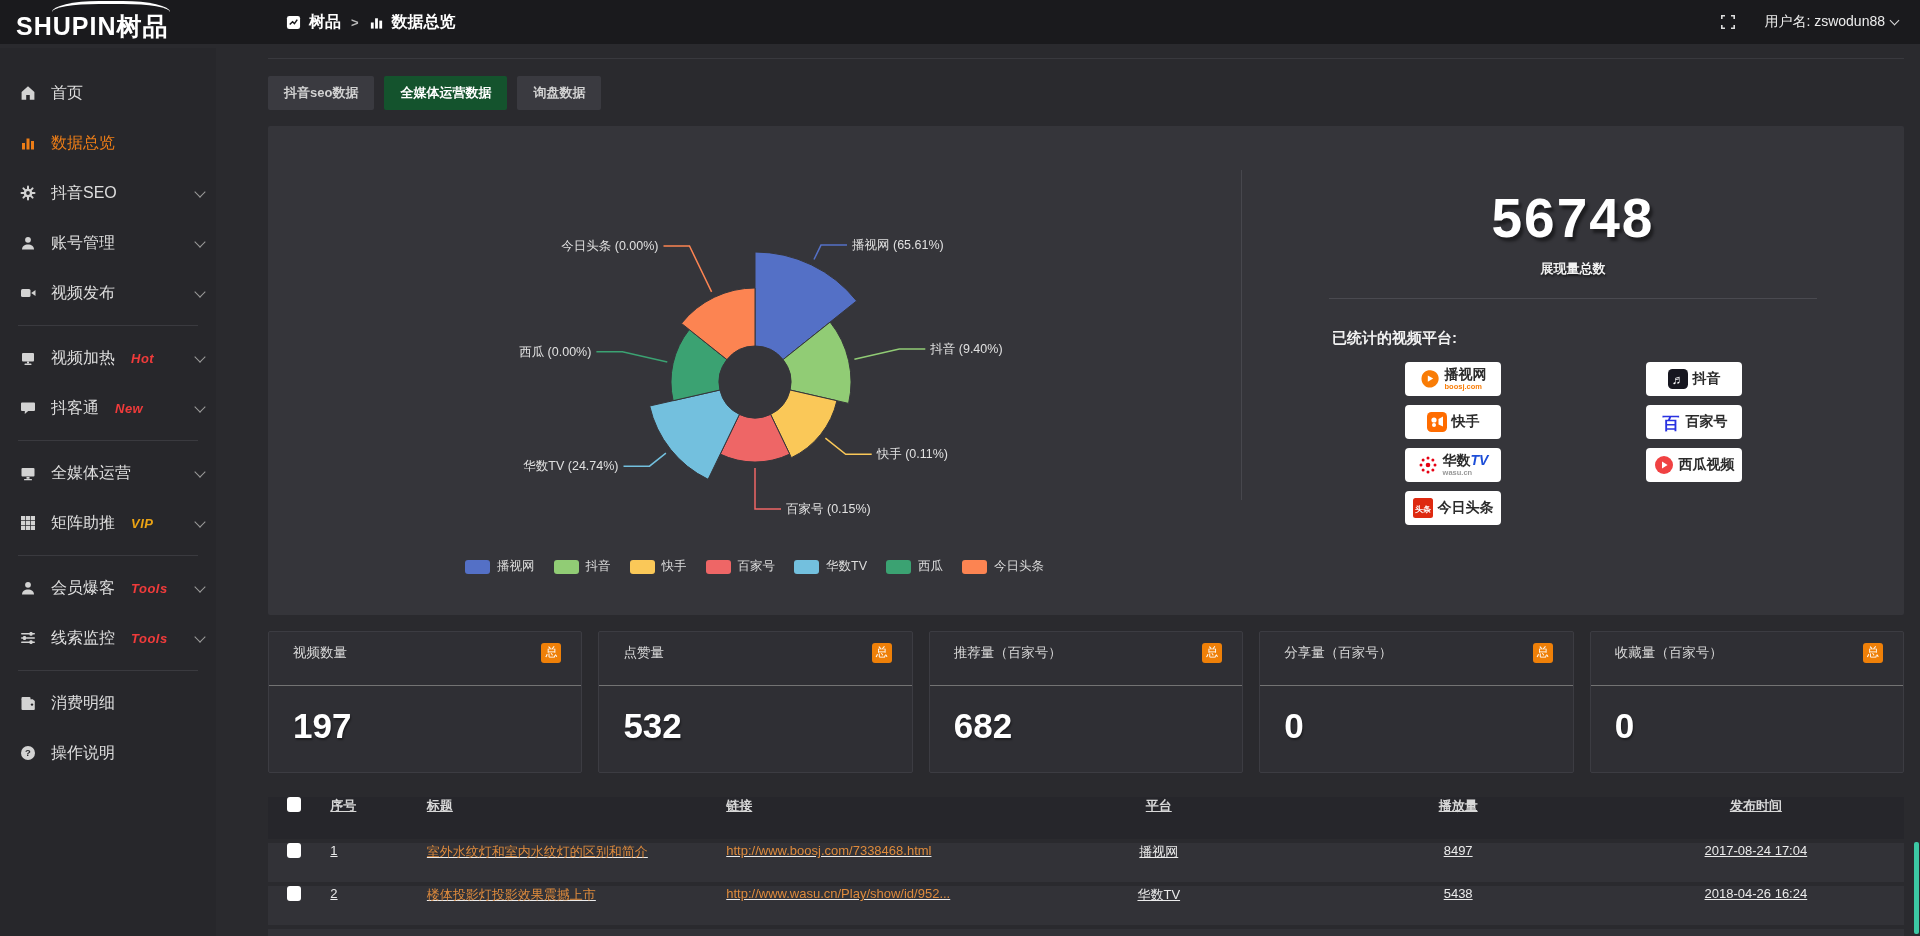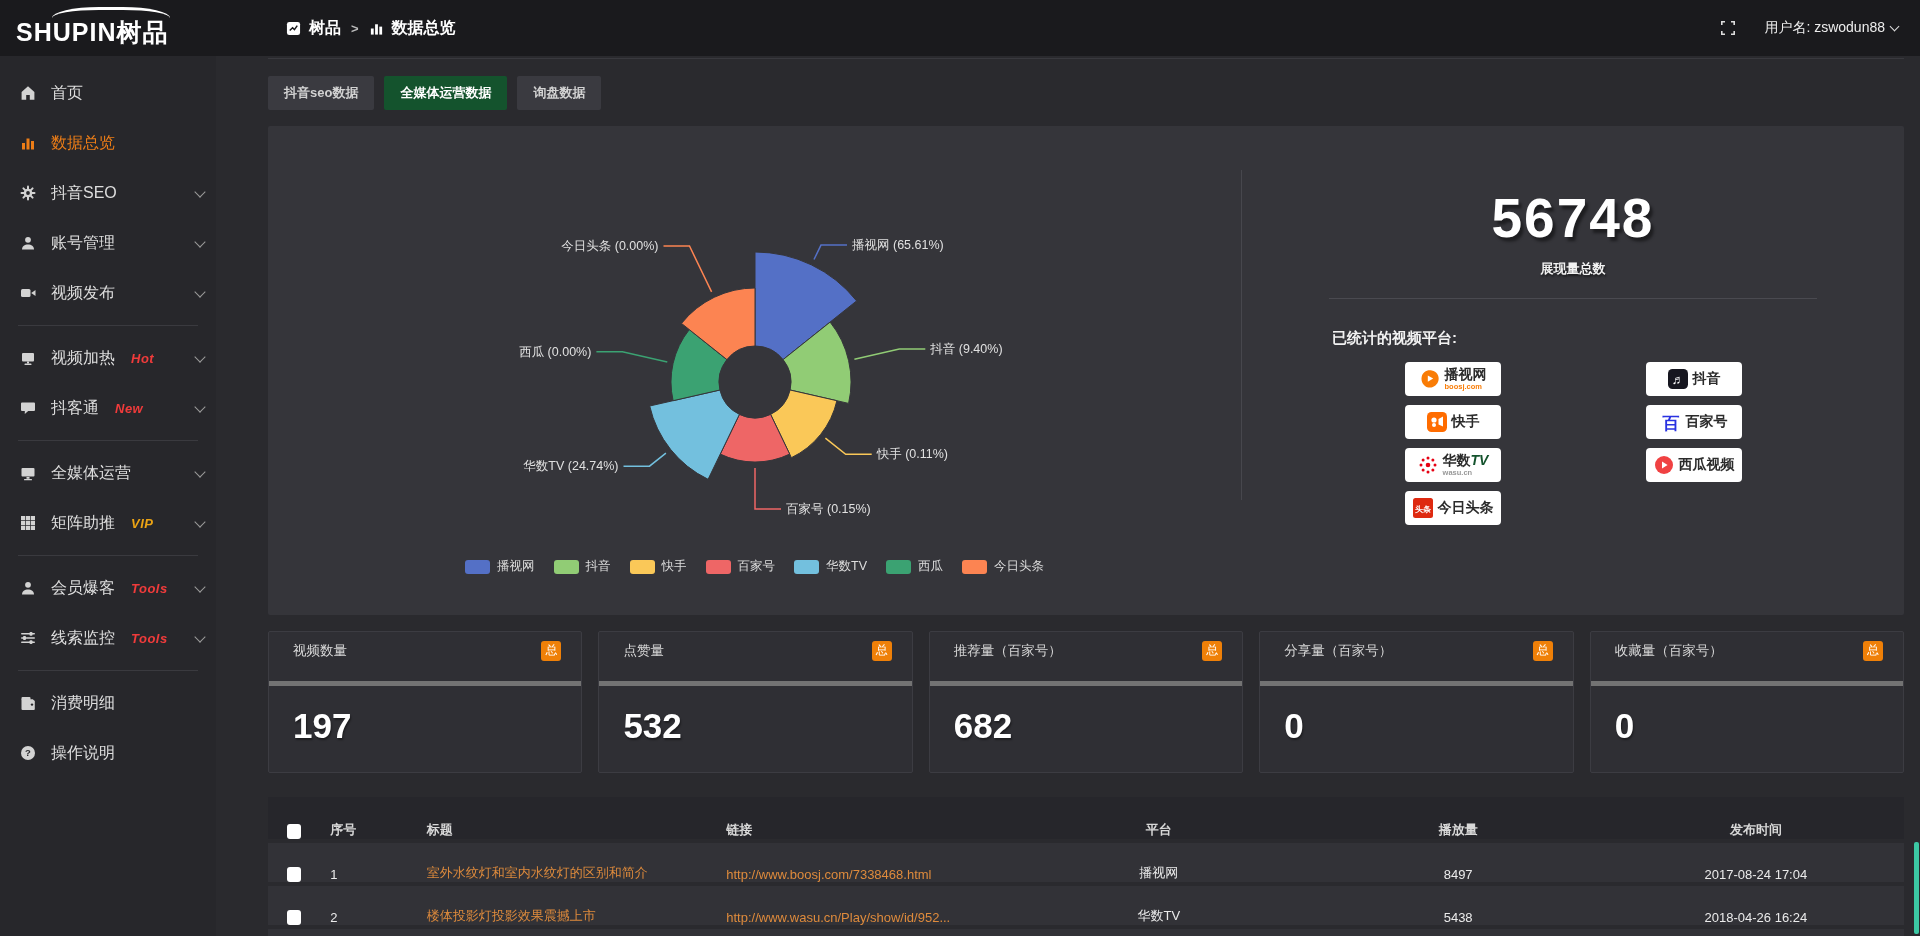--- a/index.html
+++ b/index.html
@@ -1,20 +1,20 @@
 <!DOCTYPE html>
 <html><head>
 <meta charset="utf-8">
 <style>
   * { margin:0; padding:0; box-sizing:border-box; }
   html,body { width:1920px; height:936px; overflow:hidden; background:#2a2a2e;
               font-family:"Liberation Sans","DejaVu Sans",sans-serif; }
 
   
-  .topbar { position:absolute; left:0; top:0; width:1920px; height:56px; background:#1a1a1d; z-index:5; display:flex; align-items:center; }
+  .topbar { position:absolute; left:0; top:0; width:1920px; height:44px; background:#1a1a1d; z-index:5; display:flex; align-items:center; }
   .logo { position:relative; width:216px; height:48px; flex:0 0 216px; }
   .logo-arc { position:absolute; left:52px; top:3px; width:118px; height:11px;
               border-top:3px solid #fff; border-radius:60px 60px 0 0 / 14px 14px 0 0; }
   .logo-text { position:absolute; left:16px; top:12px; color:#fff; font-size:25px; font-weight:bold; letter-spacing:1px; white-space:nowrap; }
   .breadcrumb { display:flex; align-items:center; margin-left:70px; color:#fff; font-size:16px; font-weight:bold; gap:8px; }
   .breadcrumb .bc-sep { color:#bbb; font-size:13px; margin:0 2px; }
   .bc-icon { display:inline-flex; width:15px; height:15px; }
   .topbar-right { margin-left:auto; margin-right:22px; display:flex; align-items:center; gap:28px; color:#ededed; font-size:14px; }
   .fs-icon { display:inline-flex; width:16px; height:16px; cursor:pointer; }
   .user-drop { display:flex; align-items:center; gap:6px; cursor:pointer; }
@@ -49,33 +49,33 @@
   .summary { position:absolute; left:974px; right:0; top:0; bottom:0; }
   .big-number { margin-top:60px; text-align:center; color:#fff; font-size:55px; font-weight:bold; letter-spacing:2px; text-shadow:3px 4px 3px rgba(0,0,0,.45); }
   .big-label { margin-top:10px; text-align:center; color:#f2f2f2; font-size:13px; font-weight:bold; text-shadow:1px 2px 2px rgba(0,0,0,.5); }
   .sum-hr { width:488px; margin:20px auto 0; border-top:1px solid #4a4a50; }
   .plat-title { margin:30px 0 0 90px; color:#f2f2f2; font-size:15px; font-weight:bold; }
   .plat-grid { margin:14px 0 0 163px; display:grid; grid-auto-flow:column; grid-template-rows:repeat(4,34px); grid-template-columns:96px 96px; column-gap:145px; row-gap:9px; }
   .plat-badge { width:96px; height:34px; background:#fff; border-radius:4px; display:flex; align-items:center; justify-content:center; gap:5px; overflow:hidden; }
   .plat-badge .pb-text { font-size:14px; font-weight:bold; color:#2b2b2b; white-space:nowrap; }
   .pb-col { display:flex; flex-direction:column; align-items:flex-start; line-height:1; }
   .pb-sub { font-size:7.5px; font-weight:bold; margin-top:2px; }
-  .pb-tv { font-style:italic; color:#14532d; }
+  .pb-tv { font-style:italic; color:#1d4ed8; }
 
   
   .cards { margin-top:16px; display:flex; gap:16px; height:142px; }
   .card { flex:1; background:#2f2f34; border:1px solid #3c3c42; border-radius:2px; }
-  .card-head { height:54px; display:flex; align-items:center; justify-content:space-between; padding:0 20px 12px 24px; border-bottom:5px solid #737373; }
+  .card-head { height:54px; display:flex; align-items:center; justify-content:space-between; padding:0 20px 12px 24px; border-bottom:1px solid #737373; }
   .card-label { color:#d9d9d9; font-size:13.5px; }
   .card-badge { width:20px; height:20px; background:#ef8008; color:#fff; font-size:12px; border-radius:3px; display:flex; align-items:center; justify-content:center; }
   .card-value { padding:20px 0 0 24px; color:#fff; font-size:35px; font-weight:bold; text-shadow:1px 2px 2px rgba(0,0,0,.4); }
 
   
   .table { margin-top:24px; }
-  .trow { display:flex; align-items:flex-end; }
+  .trow { display:flex; align-items:flex-start;text-decoration:underline; }
   .thead { height:42px; background:#26262b; color:#d8d8d8; font-size:13px; font-weight:bold; }
   .tbody-row { height:39px; margin-top:4px; background:#323237; color:#ebebeb; font-size:13px; }
   .tbody-row.partial { height:10px; overflow:hidden; }
   .tc { padding:0 10px; overflow:hidden; white-space:nowrap; text-overflow:ellipsis; }
   .tc-check { width:3.2%; display:flex; justify-content:center; }
   .tc-idx { width:5.9%; }
   .tc-title { width:18.3%; }
   .tc-link { width:17.9%; }
   .tc-plat { width:18.3%; text-align:center; }
   .tc-plays { width:18.3%; text-align:center; }

